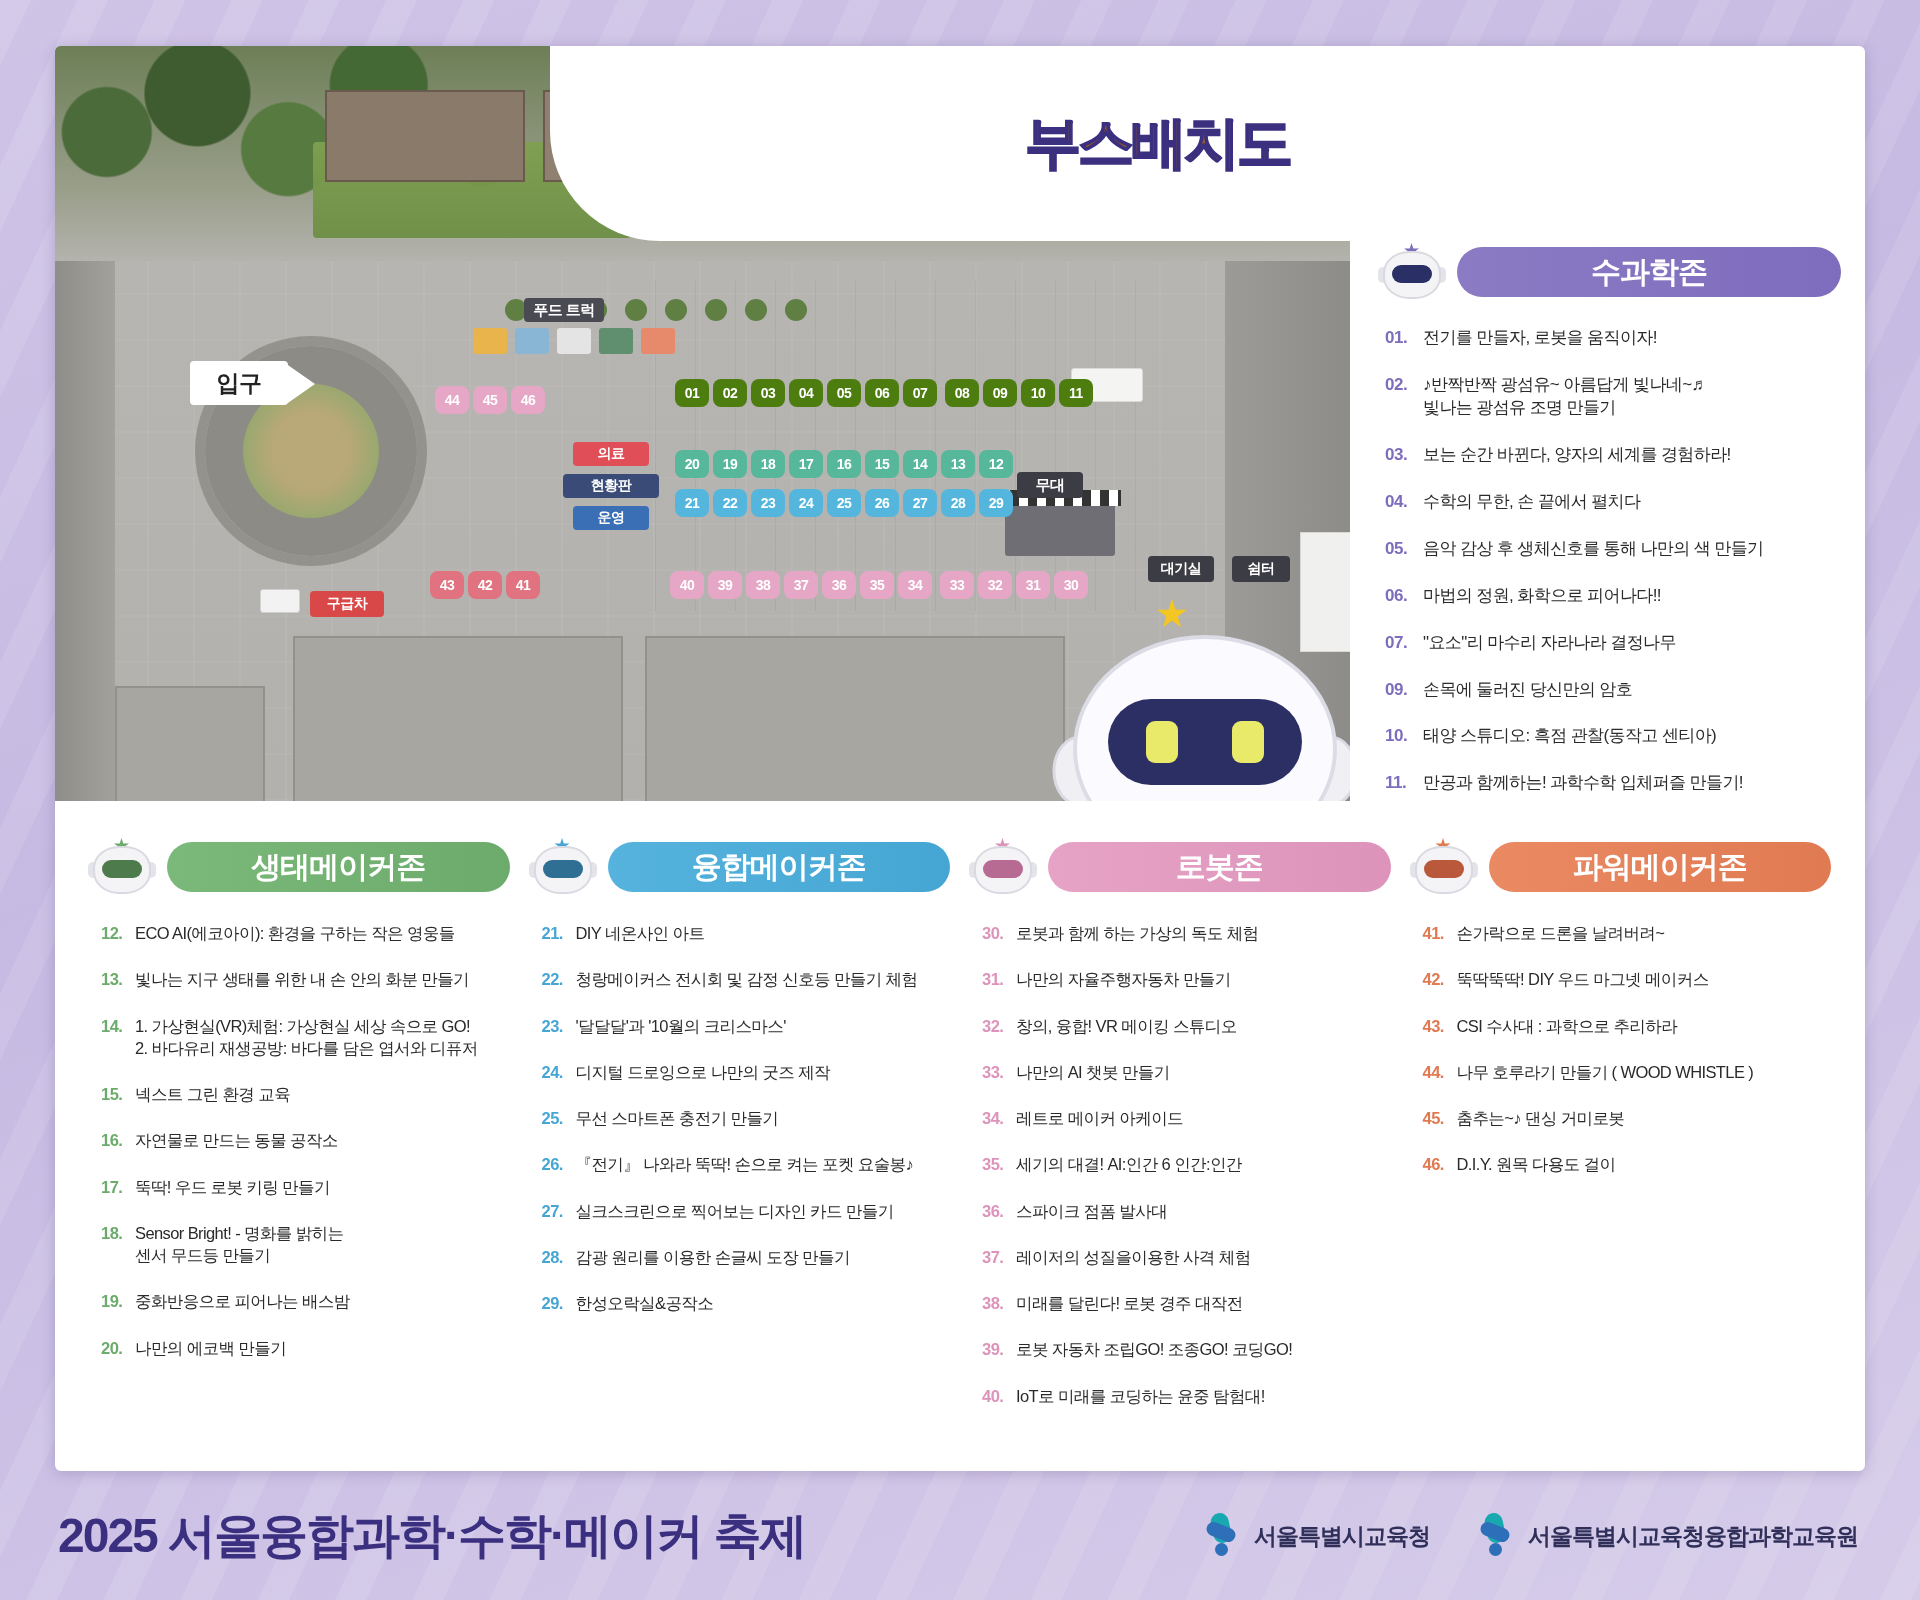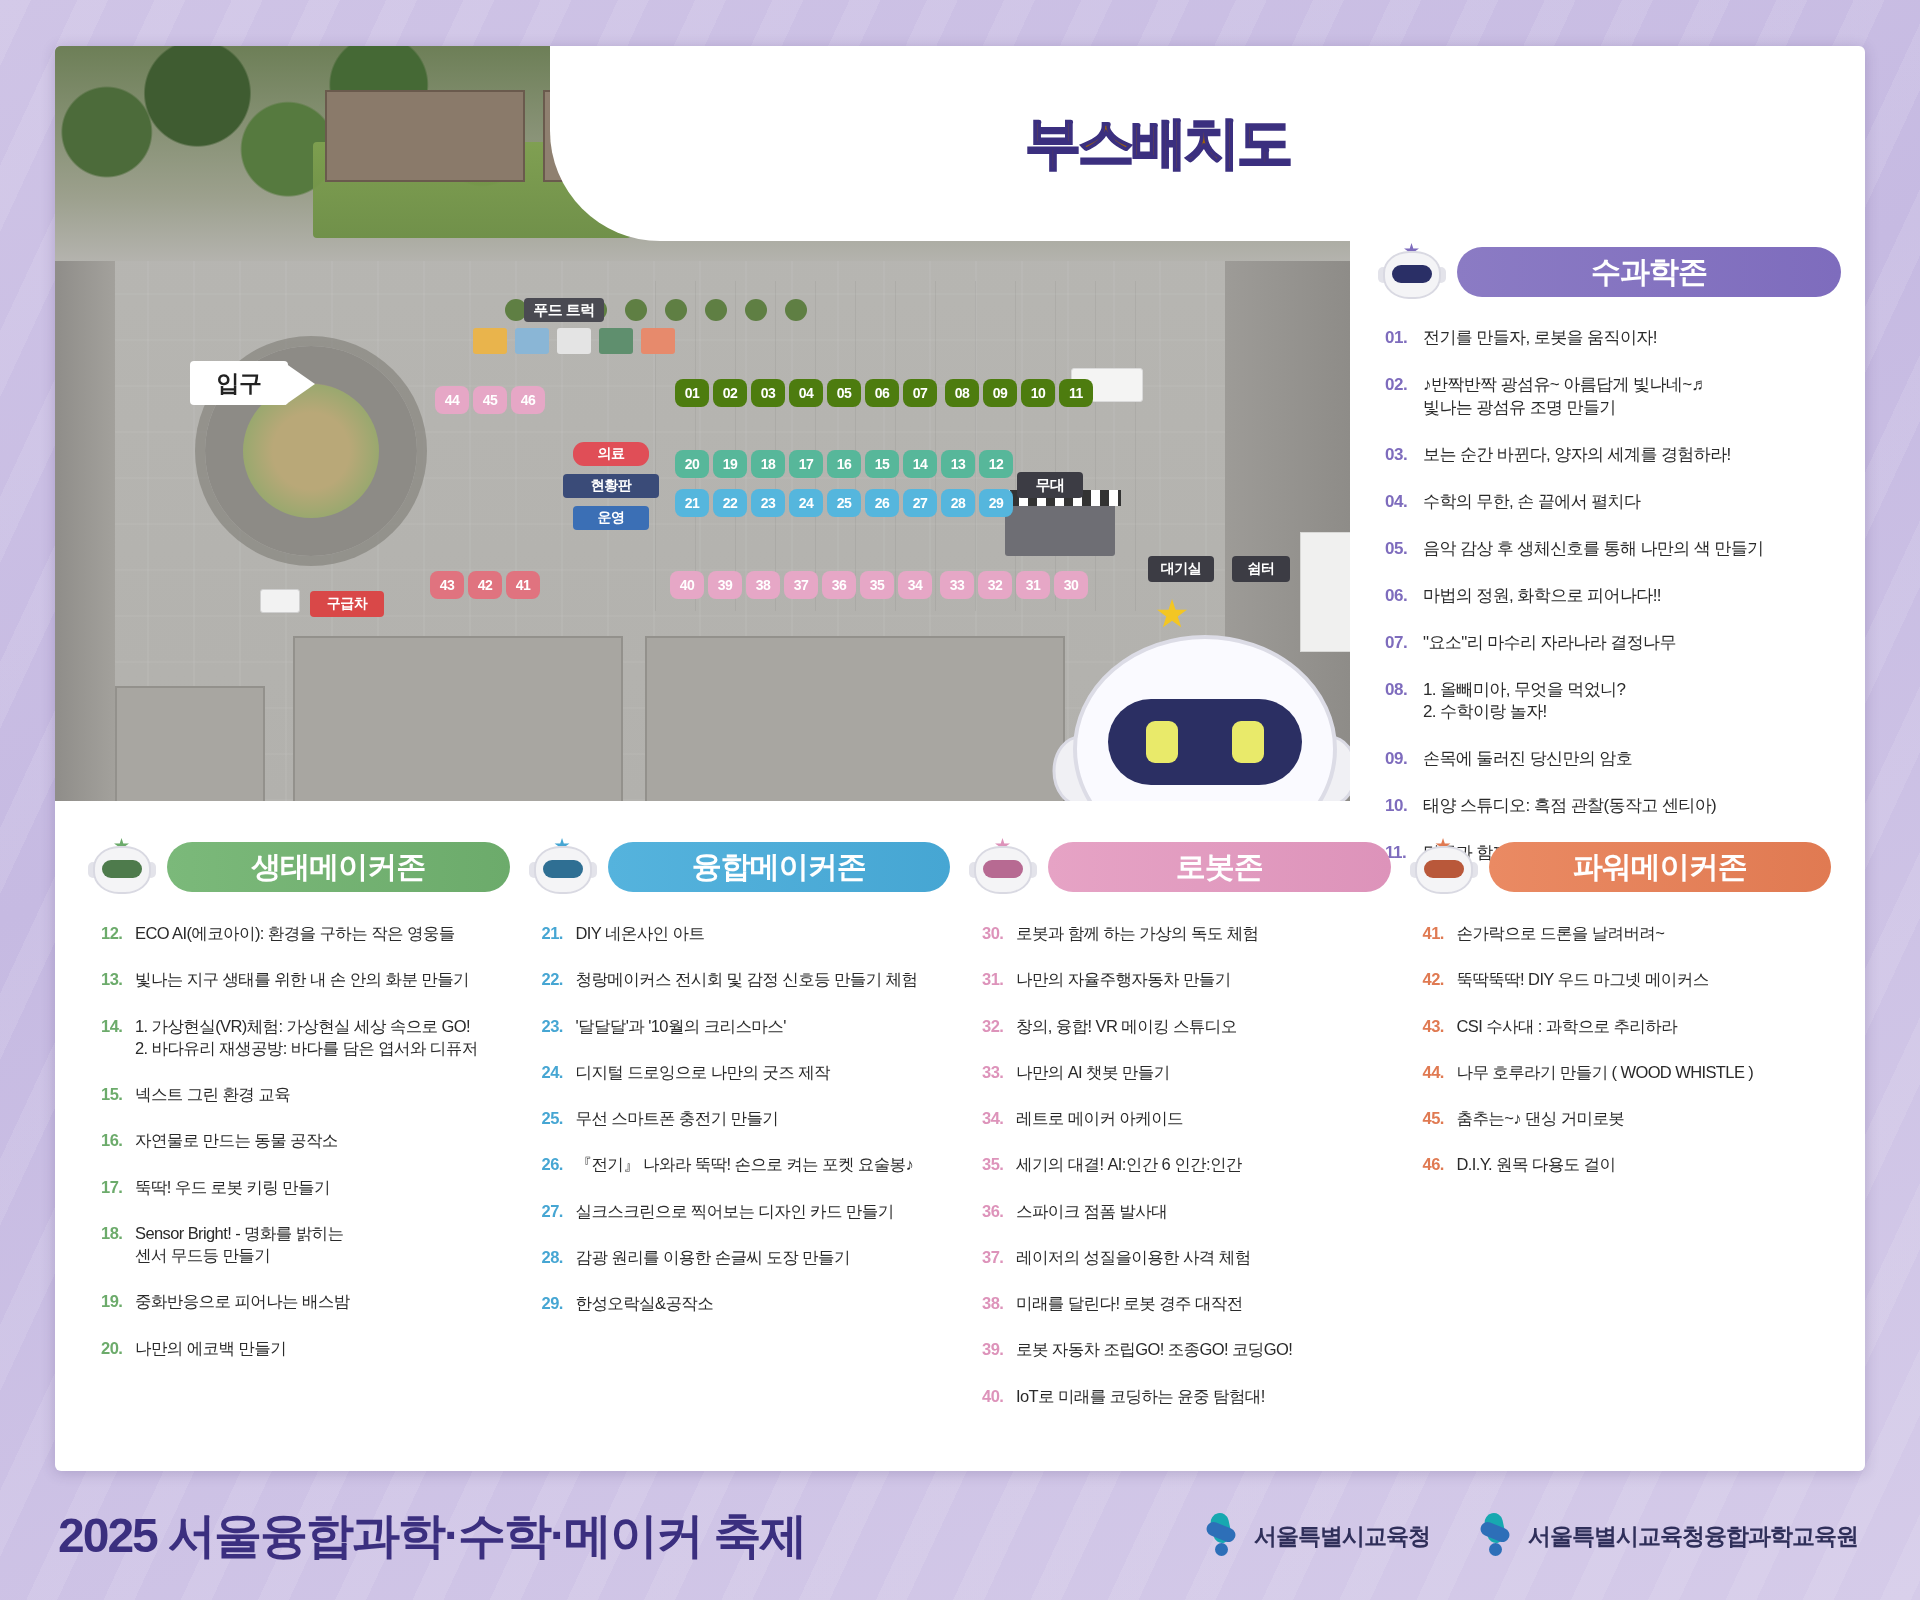--- a/index.html
+++ b/index.html
@@ -111,21 +111,21 @@
   #lbl-entrance {
     left:135px; top:315px; width:98px; height:44px; background:#ffffff; color:#222;
     font-size:23px; border-radius:4px;
   }
   .arrow-white {
     position:absolute; left:230px; top:317px; width:0; height:0;
     border-top:21px solid transparent; border-bottom:21px solid transparent;
     border-left:30px solid #ffffff;
   }
   #lbl-emergency { left:255px; top:545px; width:74px; height:26px; background:#d94848; font-size:14px; }
-  #lbl-medical   { left:518px; top:396px; width:76px; height:24px; background:#e04e57; font-size:14px;border-radius:11px; }
+  #lbl-medical   { left:518px; top:396px; width:76px; height:24px; background:#e04e57; font-size:14px; }
   #lbl-status    { left:508px; top:428px; width:96px; height:24px; background:#3a4b78; font-size:14px; }
   #lbl-operate   { left:518px; top:460px; width:76px; height:24px; background:#3b6fb5; font-size:14px; }
   #lbl-stage     { left:962px; top:426px; width:66px; height:26px; background:#3c3c44; font-size:15px; }
   #lbl-waiting   { left:1093px; top:510px; width:66px; height:26px; background:#3c3c44; font-size:14px; }
   #lbl-shelter   { left:1177px; top:510px; width:58px; height:26px; background:#3c3c44; font-size:14px; }
 
   .ambulance { position:absolute; left:205px; top:543px; width:40px; height:24px; background:#f2f2f2; border:1px solid #cfcfcf; border-radius:3px; }
   .stage-box { position:absolute; left:950px; top:455px; width:110px; height:55px; background:#6e6e74; border-radius:3px; }
   .stage-stripes { position:absolute; left:928px; top:444px; width:138px; height:16px; background:repeating-linear-gradient(90deg,#fff 0 9px,#333 9px 18px); }
   .white-bldg-r { position:absolute; left:1245px; top:486px; width:70px; height:120px; background:#f0f0ef; border:1px solid #d8d8d6; }
@@ -400,24 +400,20 @@
         </div>
         <div class="li">
           <div class="num n-sci">06.</div>
           <div class="txt">마법의 정원, 화학으로 피어나다!!</div>
         </div>
         <div class="li">
           <div class="num n-sci">07.</div>
           <div class="txt">"요소"리 마수리 자라나라 결정나무</div>
         </div>
         <div class="li">
-          <div class="num n-sci">08.</div>
-          <div class="txt">1. 올빼미아, 무엇을 먹었니?<span class="sub">2. 수학이랑 놀자!</span></div>
-        </div>
-        <div class="li">
           <div class="num n-sci">09.</div>
           <div class="txt">손목에 둘러진 당신만의 암호</div>
         </div>
         <div class="li">
           <div class="num n-sci">10.</div>
           <div class="txt">태양 스튜디오: 흑점 관찰(동작고 센티아)</div>
         </div>
         <div class="li">
           <div class="num n-sci">11.</div>
           <div class="txt">만공과 함께하는! 과학수학 입체퍼즐 만들기!</div>

